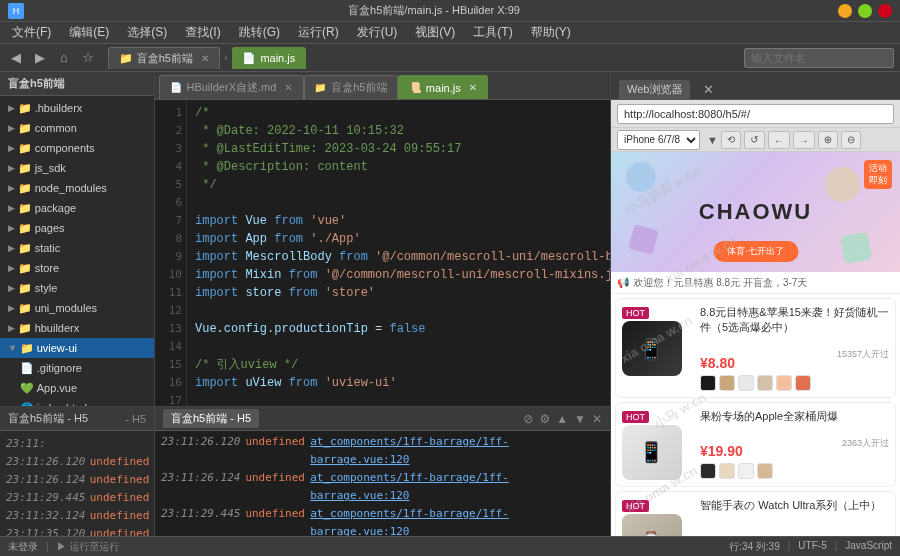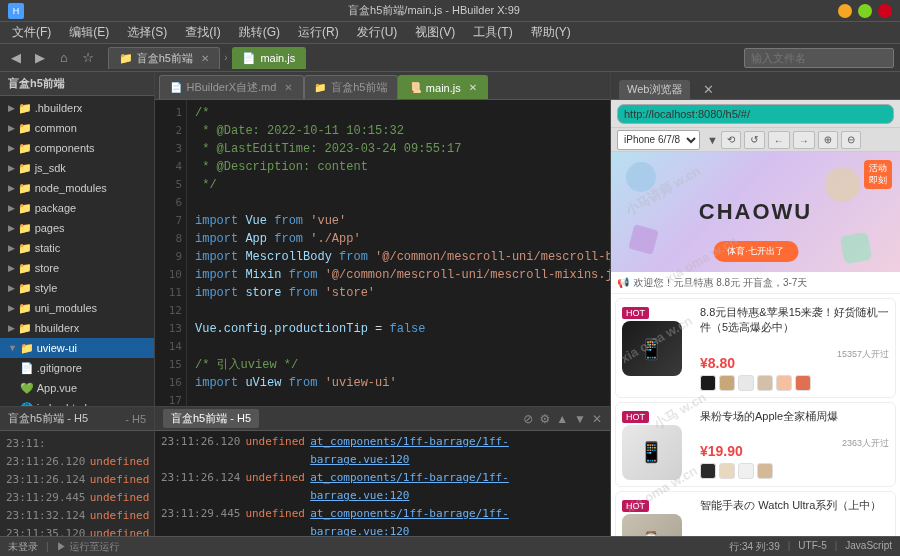--- a/index.html
+++ b/index.html
@@ -142,21 +142,21 @@
       padding: 4px 6px;
       font-family: monospace;
       font-size: 11px;
     }
     .console-line {
       display: flex;
       gap: 6px;
       line-height: 18px;
       color: #ccc;
     }
-    .console-time { color: #888; min-width: 55px; }
+    .console-time { color: #888; min-width: 55px; font-style: italic; }
     .console-level { color: #e07b53; min-width: 55px; }
     .console-link { color: #6ab0f5; text-decoration: underline; cursor: pointer; }
     .editor-tabs {
       height: 28px;
       background: #3c3c3c;
       display: flex;
       align-items: flex-end;
       padding: 0 4px;
       border-bottom: 1px solid #555;
     }
@@ -242,25 +242,25 @@
       background: #e0e0e0;
       display: flex;
       align-items: center;
       padding: 0 6px;
       gap: 4px;
       border-bottom: 1px solid #ccc;
     }
     .browser-url {
       flex: 1;
       height: 20px;
-      background: #14b8a6;
+      background: #ffffff;
       border: 1px solid #aaa;
       font-size: 11px;
       padding: 0 6px;
-      border-radius: 7px;
+      border-radius: 2px;
       color: #333;
       outline: none;
     }
     .device-select {
       height: 20px;
       background: #fff;
       border: 1px solid #aaa;
       font-size: 10px;
       color: #333;
       border-radius: 2px;

